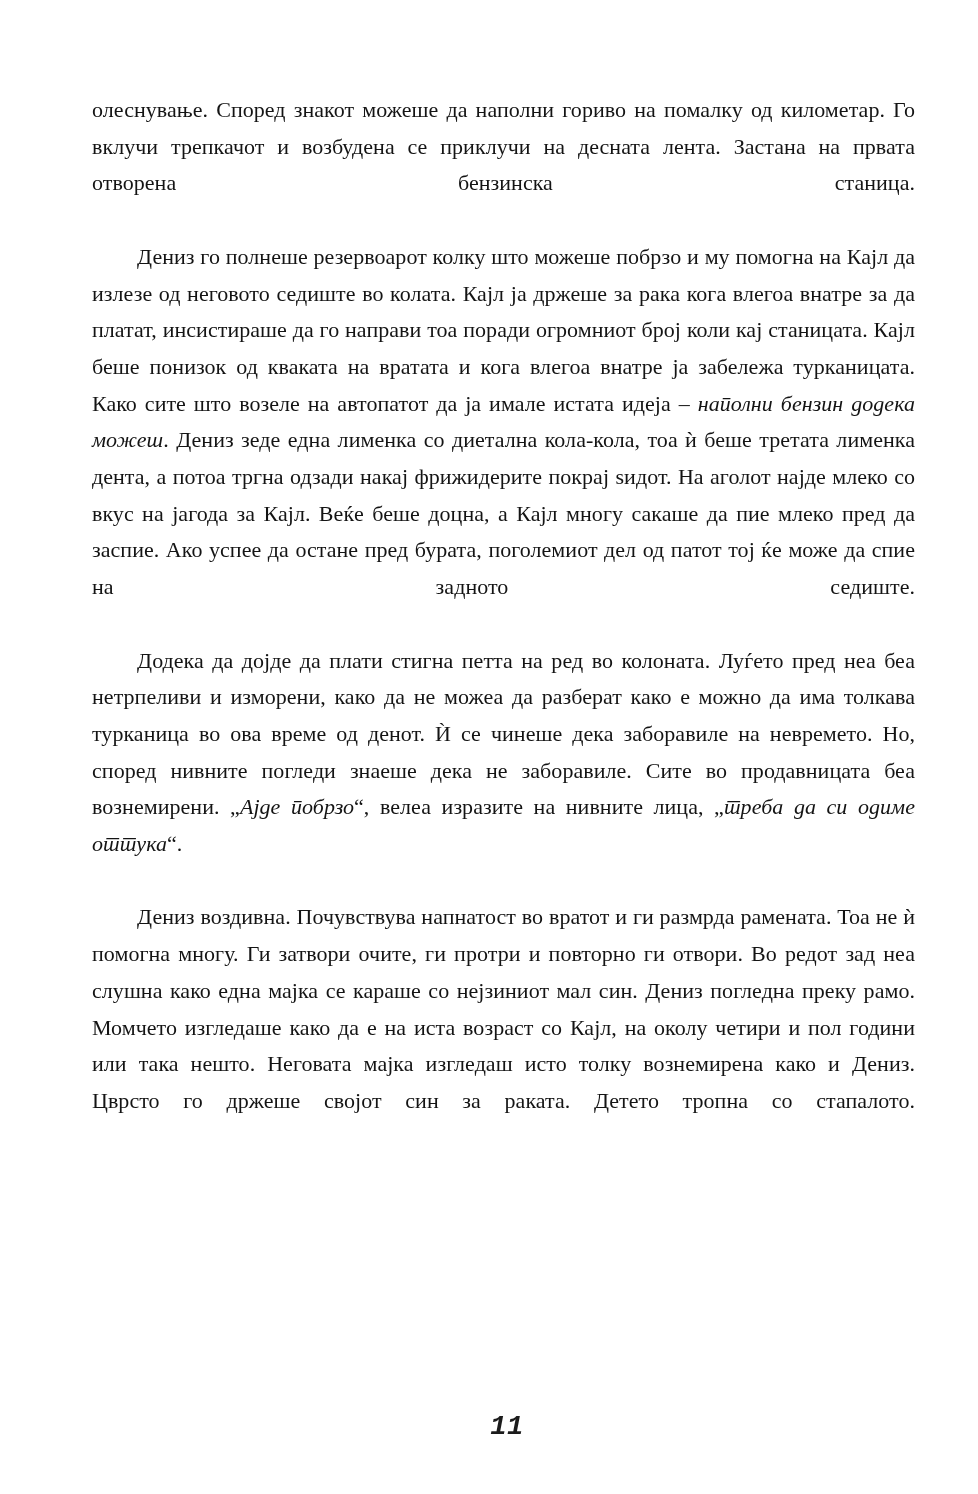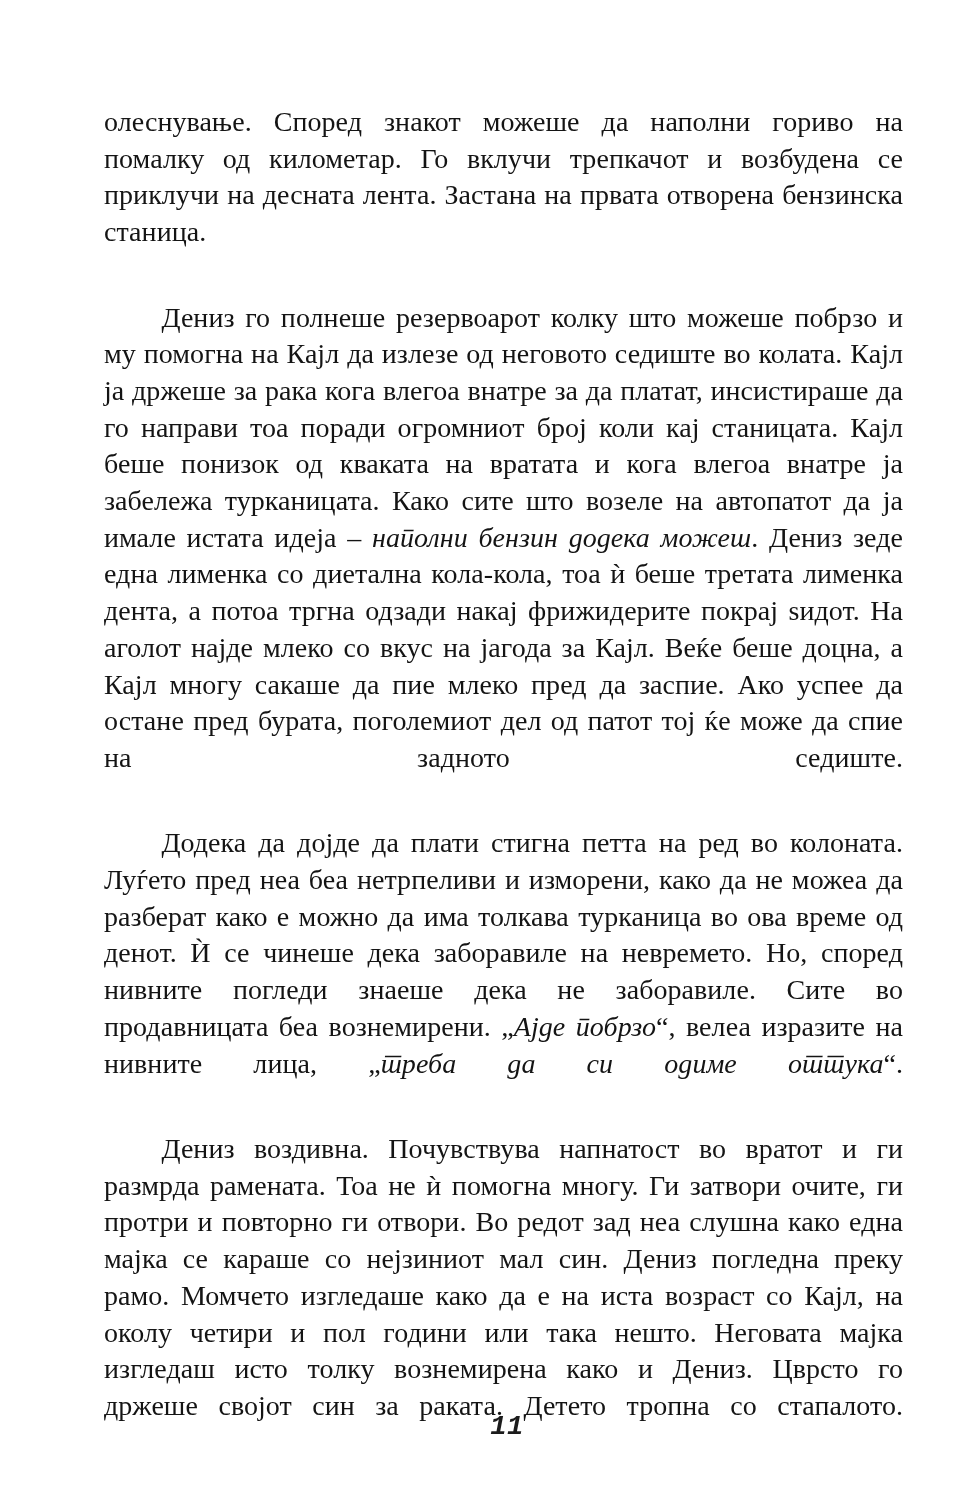--- a/index.html
+++ b/index.html
@@ -28,23 +28,23 @@
   }
 
   .text-block {
     position: absolute;
     left: 92px;
     top: 92px;
     width: 823px;
   }
 
   p.para {
-    margin: 12px;
+    margin: 0;
     padding: 0;
-    font-size: 28px;
+    font-size: 22px;
     line-height: 36.7px;
     text-align: justify;
     text-justify: inter-word;
     word-spacing: 0.01em;
     letter-spacing: 0.002em;
     color: #141414;
     hyphens: none;
   }
 
   p.para + p.para {

